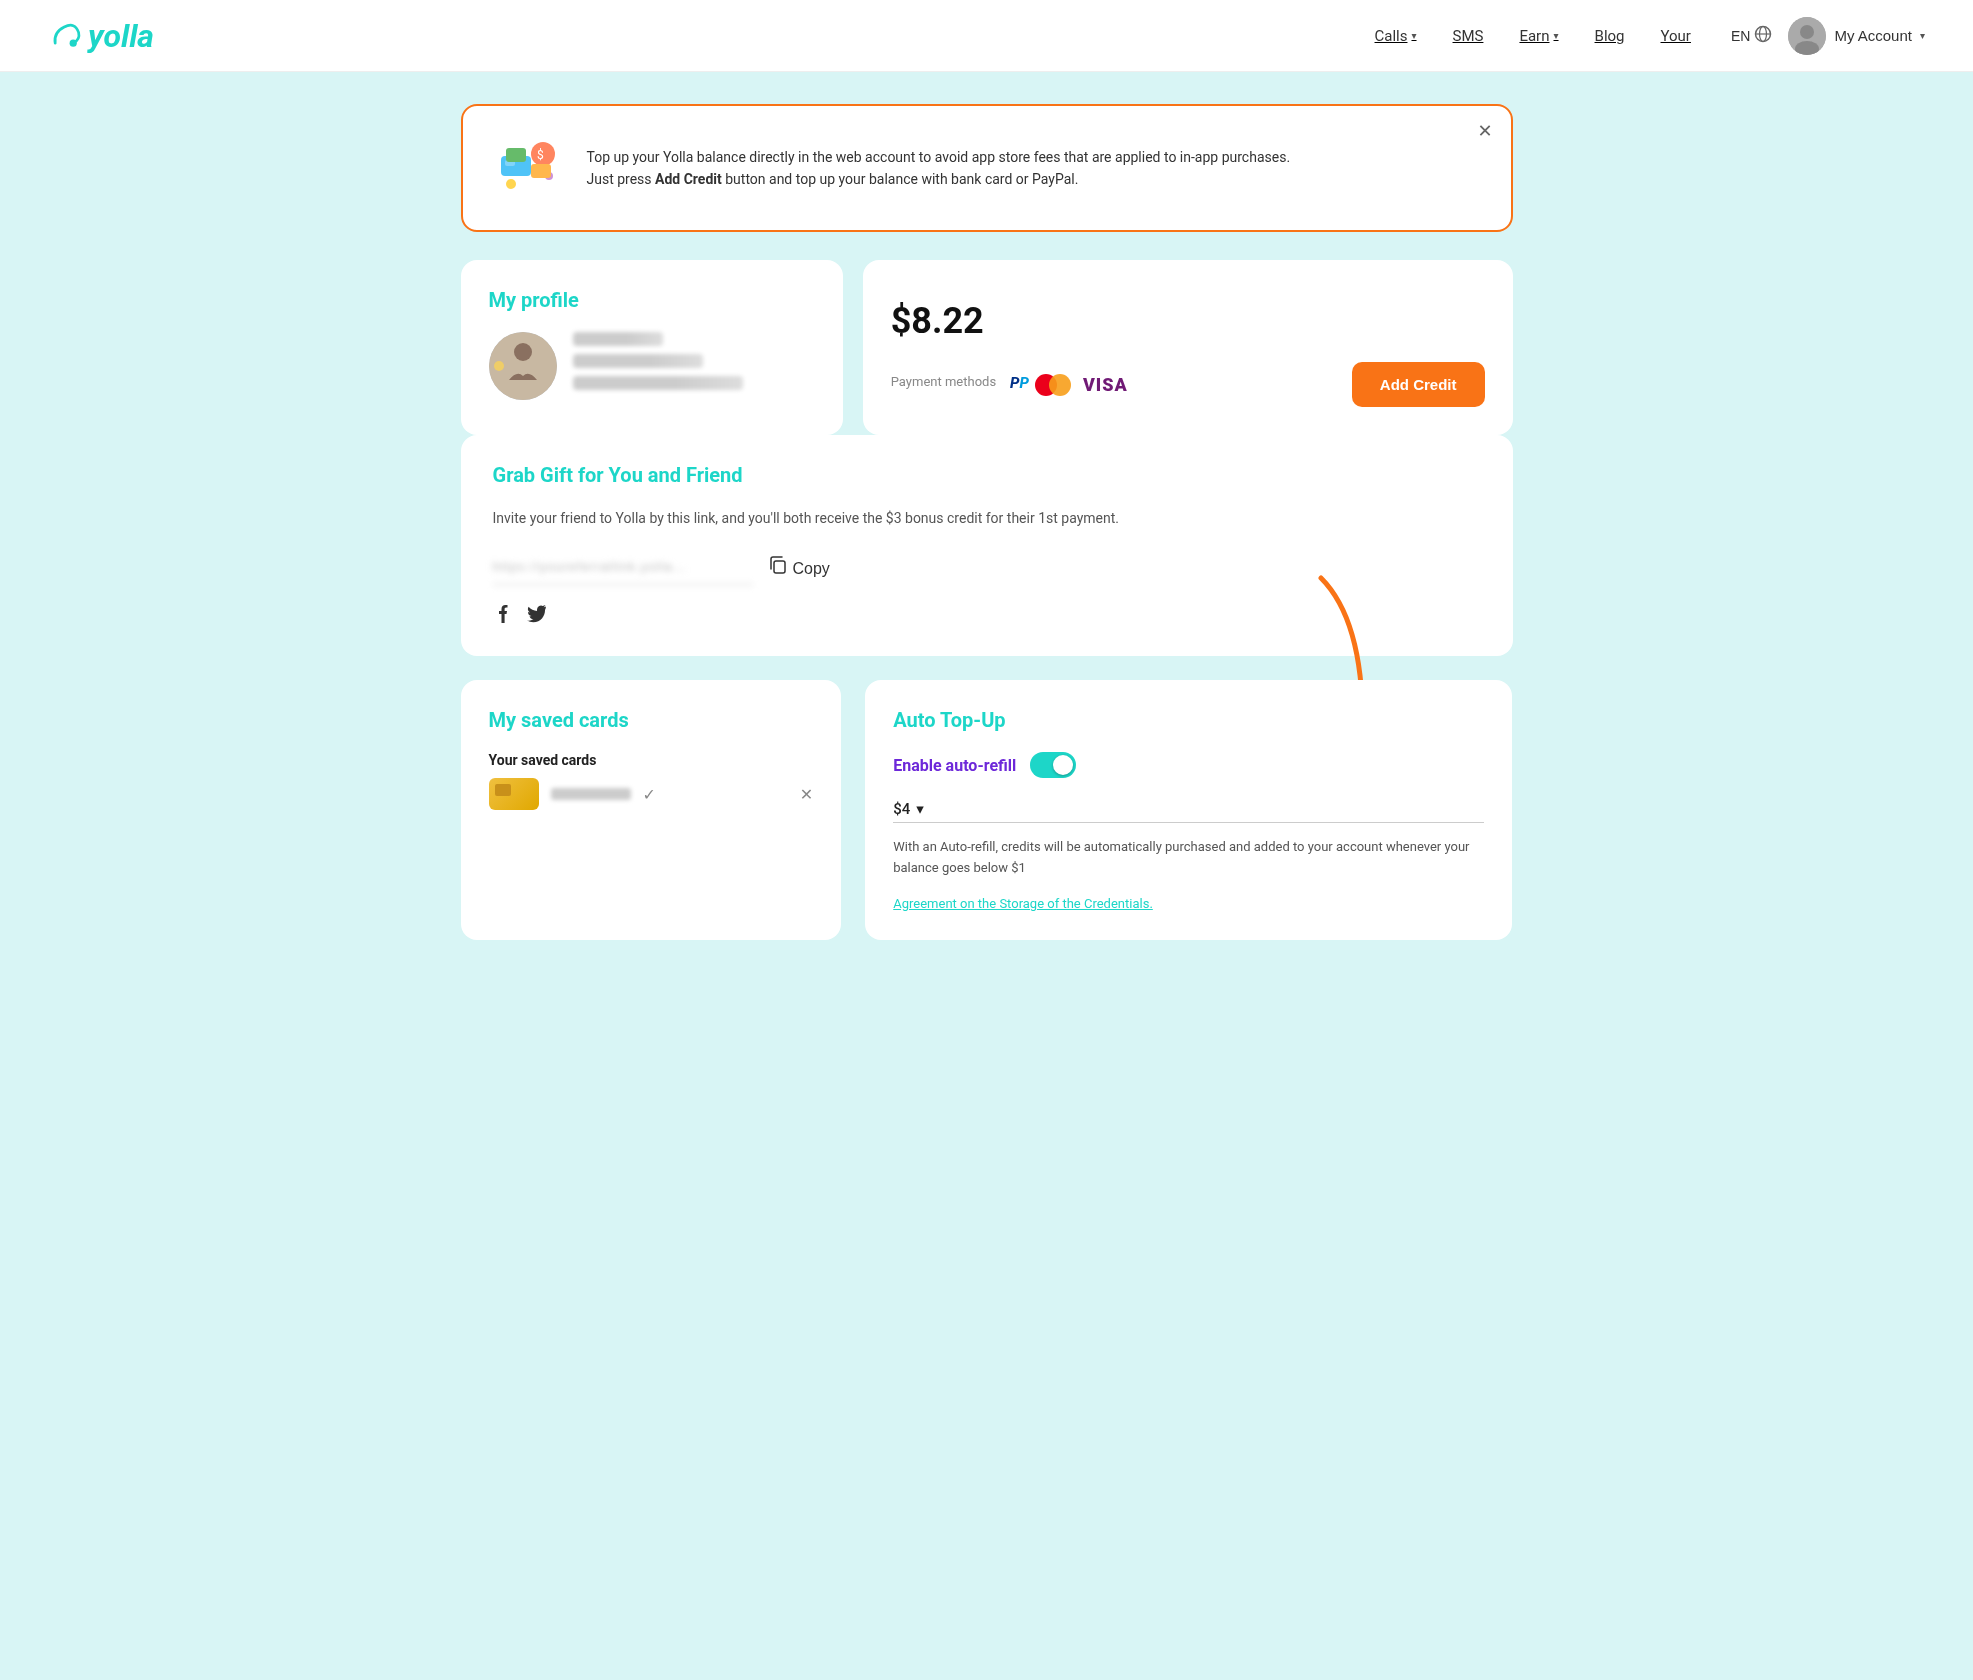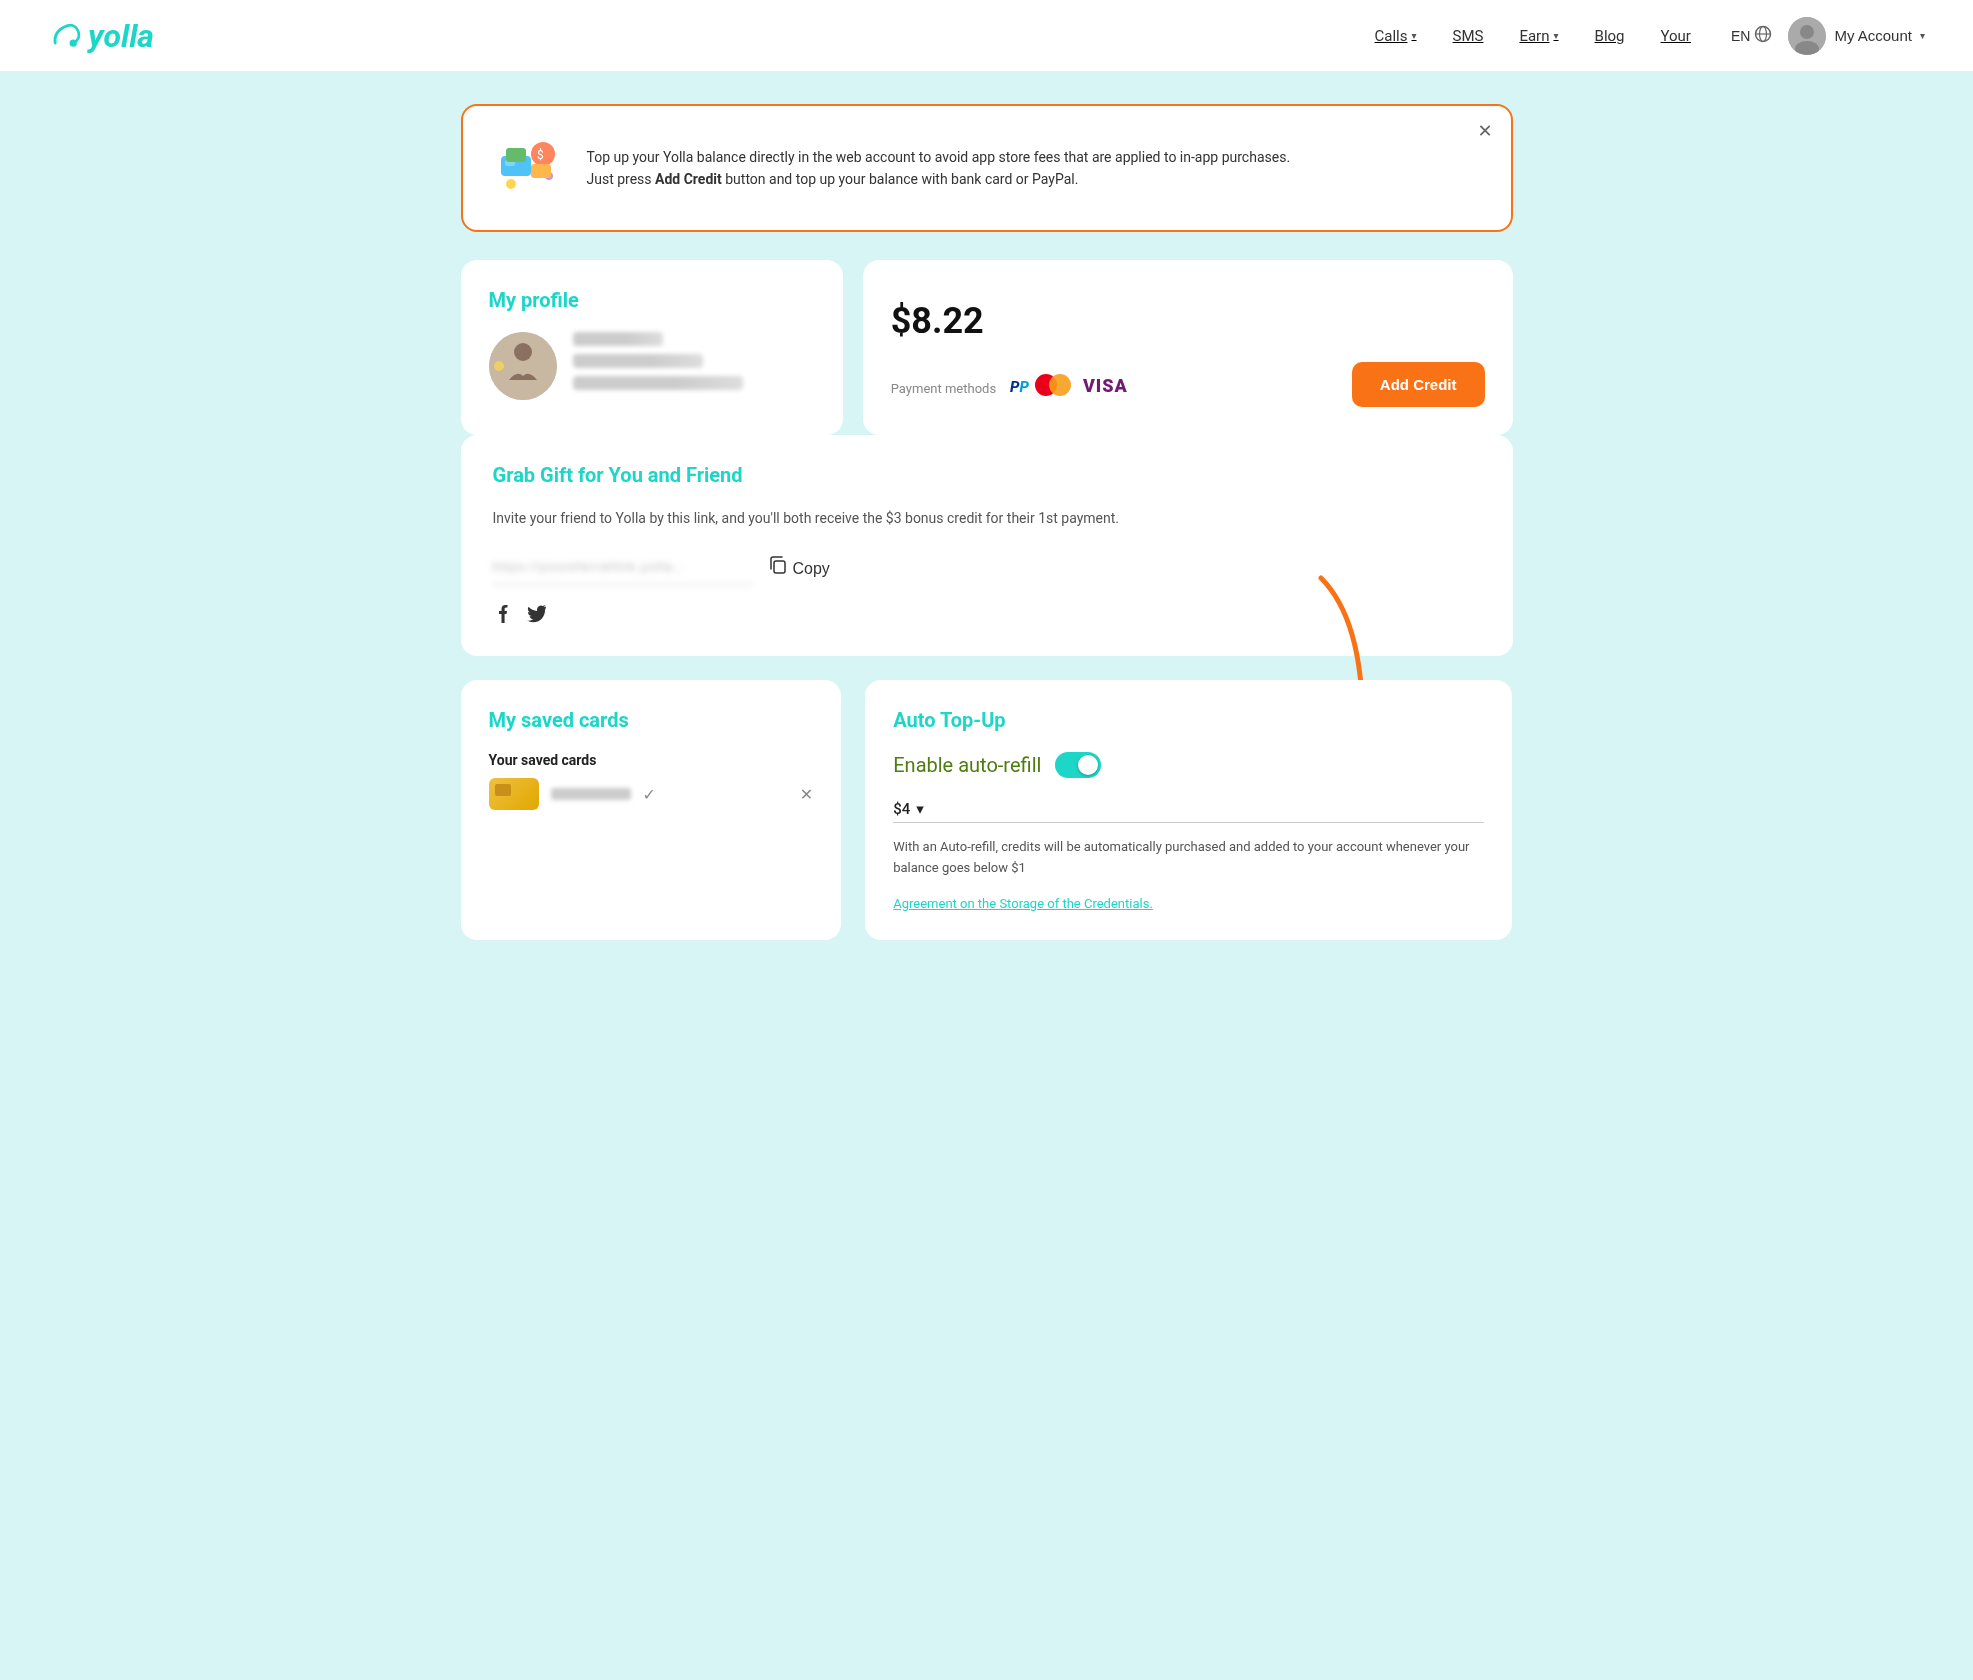--- a/index.html
+++ b/index.html
@@ -194,21 +194,21 @@
       color: #111;
       margin: 12px 0 20px;
     }
     .balance-footer {
       display: flex;
       align-items: center;
       justify-content: space-between;
     }
     .payment-methods {
       display: flex;
-      align-items: flex-end;
+      align-items: flex-start;
       gap: 6px;
     }
     .payment-label {
       font-size: 13px;
       color: #888;
       margin-right: 8px;
     }
     .mc-icon {
       display: flex;
       align-items: center;
@@ -343,23 +343,23 @@
     .auto-topup-card {
       position: relative;
     }
     .enable-row {
       display: flex;
       align-items: center;
       gap: 14px;
       margin-bottom: 18px;
     }
     .enable-label {
-      font-size: 20px;
-      font-weight: 400;
-      color: #4d7c0f;
+      font-size: 16px;
+      font-weight: 700;
+      color: #6d28d9;
     }
     .toggle {
       width: 46px;
       height: 26px;
       border-radius: 13px;
       background: #1dd6c8;
       position: relative;
       cursor: pointer;
     }
     .toggle::after {

